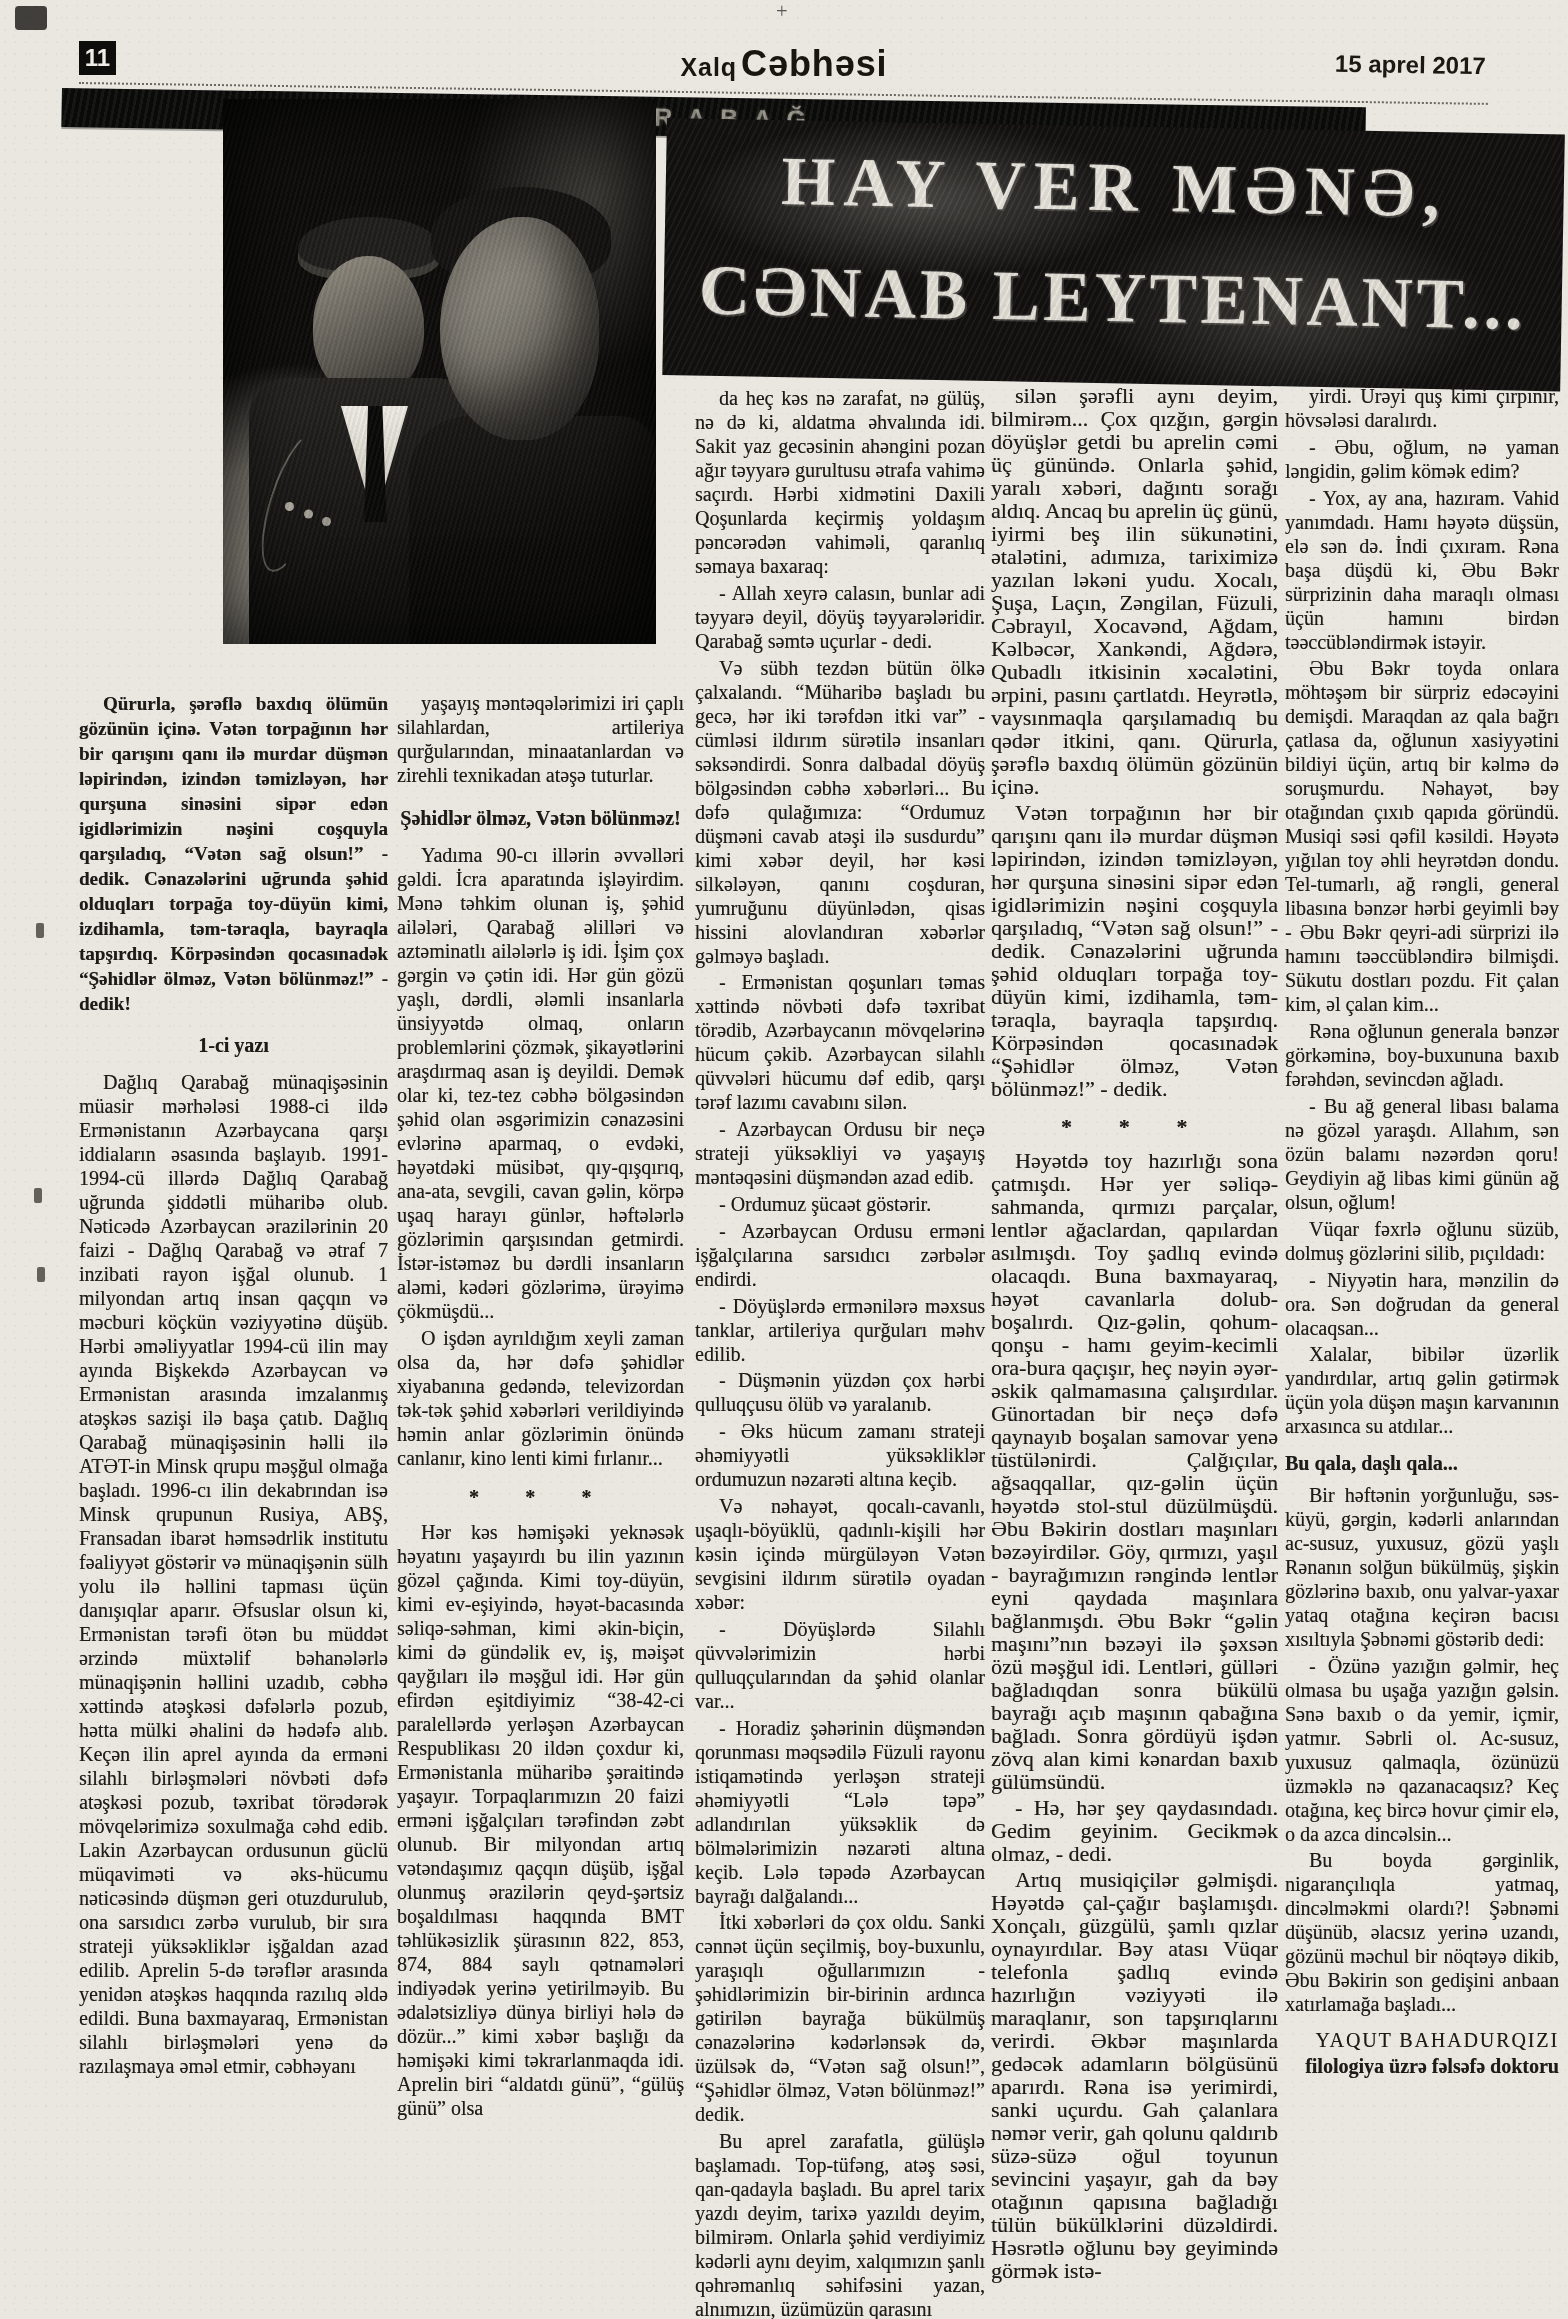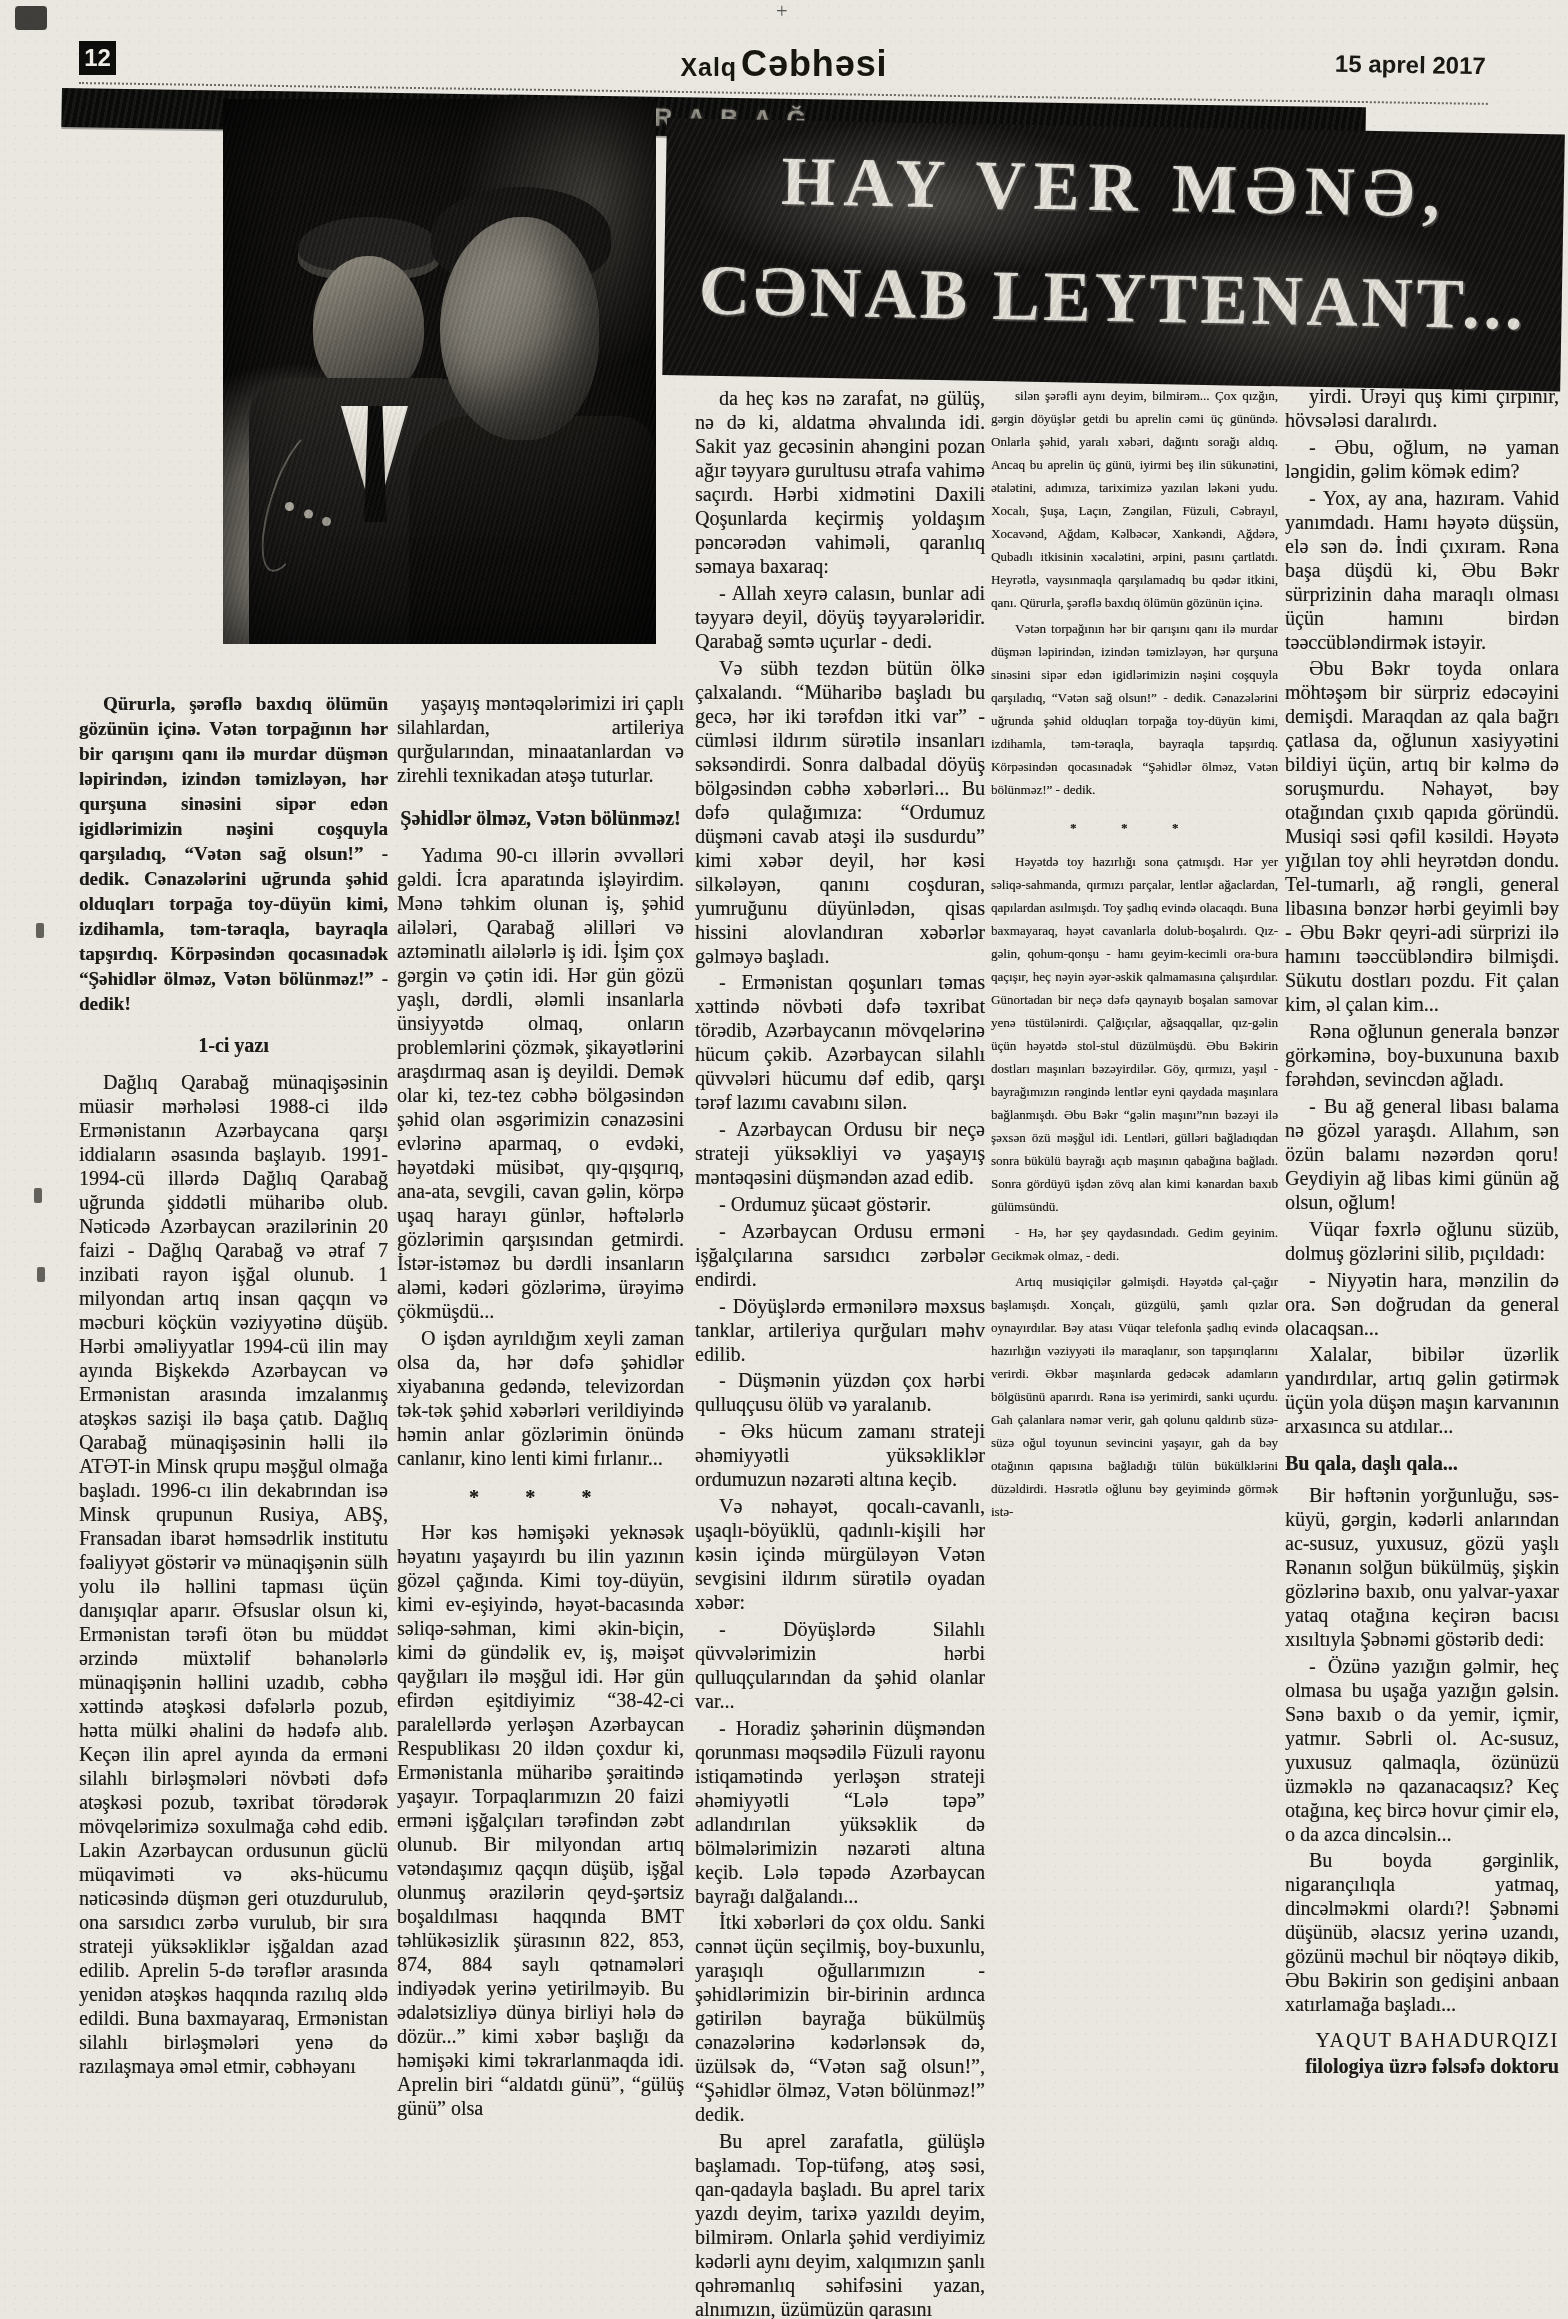--- a/index.html
+++ b/index.html
@@ -79,21 +79,21 @@
 
   
   .col{position:absolute;text-align:justify;}
   .col p{margin:0 0 2.8px 0;text-indent:24px;font-size:20px;line-height:24px;
         text-shadow:0.2px 0.2px 0.3px rgba(35,33,28,.55);}
   #col1{left:79px;top:691px;width:309px;}
   #col2{left:397px;top:691px;width:287px;}
   #col3{left:695px;top:386px;width:290px;}
   #col3 p{line-height:24px;}
   #col4{left:991px;top:384px;width:287px;}
-  #col4 p{font-size:13px;line-height:23px;}
+  #col4 p{font-size:22px;line-height:23px;}
   #col5{left:1285px;top:384px;width:274px;}
   #col5 p{line-height:24px;}
   .lead{font-weight:bold;font-size:19px !important;line-height:25px !important;}
   .sec-head{text-align:center;font-weight:bold;font-size:19.7px;text-indent:0 !important;margin:17px 0 13px 0 !important;}
   .sub-head{text-align:center;font-weight:bold;font-size:19.7px;line-height:24px;text-indent:0 !important;margin:19px 0 13px 0 !important;}
   .stars{text-align:center;letter-spacing:20.6px;text-indent:0 !important;margin:15px 0 11.2px 0 !important;font-weight:bold;}
   .bold-head{font-weight:bold;text-indent:0 !important;margin:13px 0 7.5px 0 !important;}
   .signature{margin-top:11.2px;text-align:right;}
   .sig-name{font-size:19px;letter-spacing:1.9px;text-indent:0 !important;text-align:right;font-variant:small-caps;}
   .sig-title{font-weight:bold;font-size:19px;text-indent:0 !important;text-align:right;line-height:25px;}
@@ -103,21 +103,21 @@
 
 <div class="page">
 
   <span class="reg-mark">+</span>
   <div class="corner-smudge"></div>
   <div class="edge-mark" style="left:36px;top:923px;"></div>
   <div class="edge-mark" style="left:34px;top:1188px;"></div>
   <div class="edge-mark" style="left:37px;top:1267px;"></div>
 
   <div class="pagenum-box">
-    <span>12</span>
+    <span>11</span>
   </div>
   <div class="masthead">
     <span class="w1">Xalq</span>
     <span class="w2">Cəbhəsi</span>
   </div>
   <div class="issue-date">15 aprel 2017</div>
   <div class="header-rule"></div>
 
   <div class="banner">
     <span class="bl">QARABAĞ</span>

